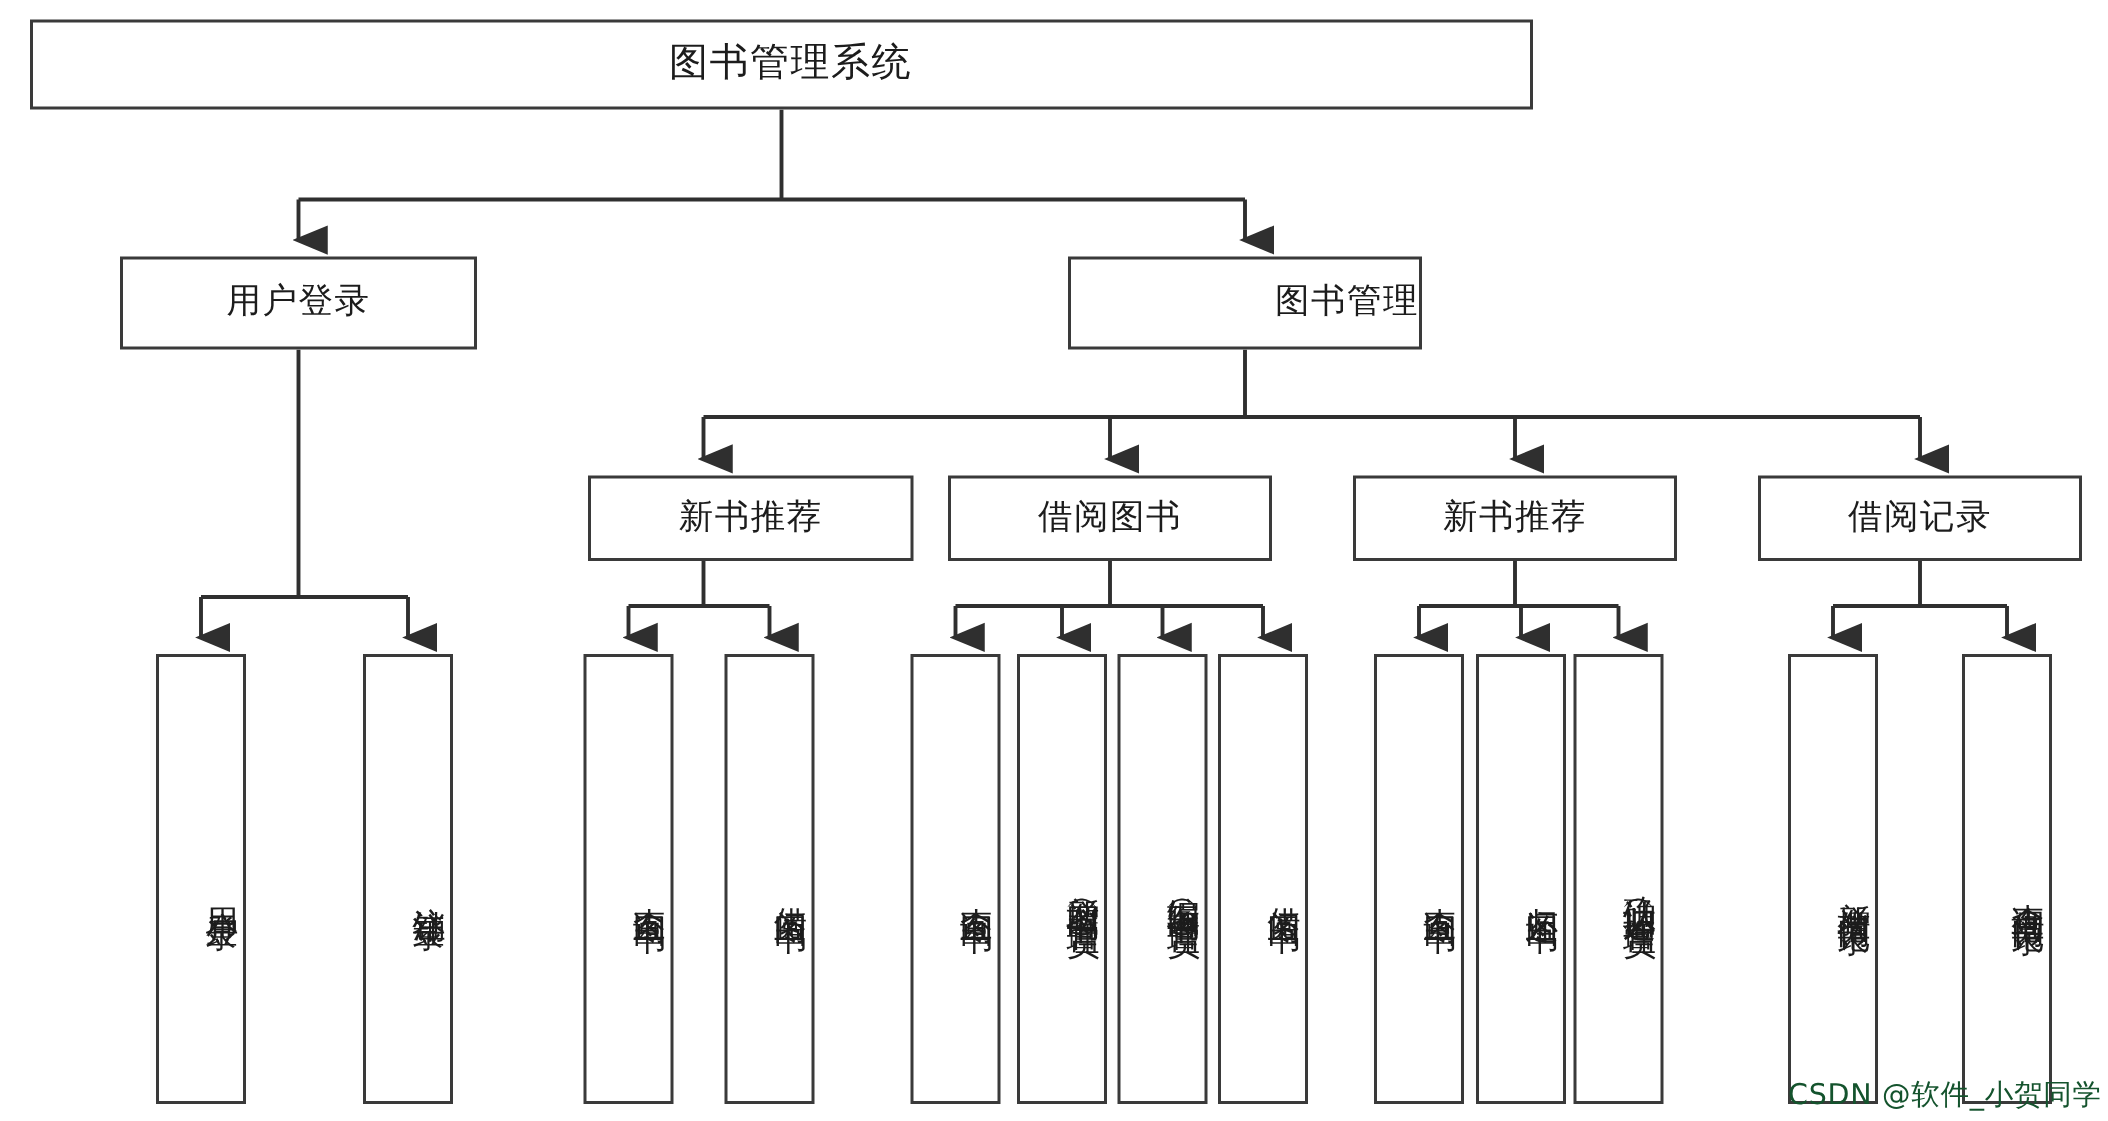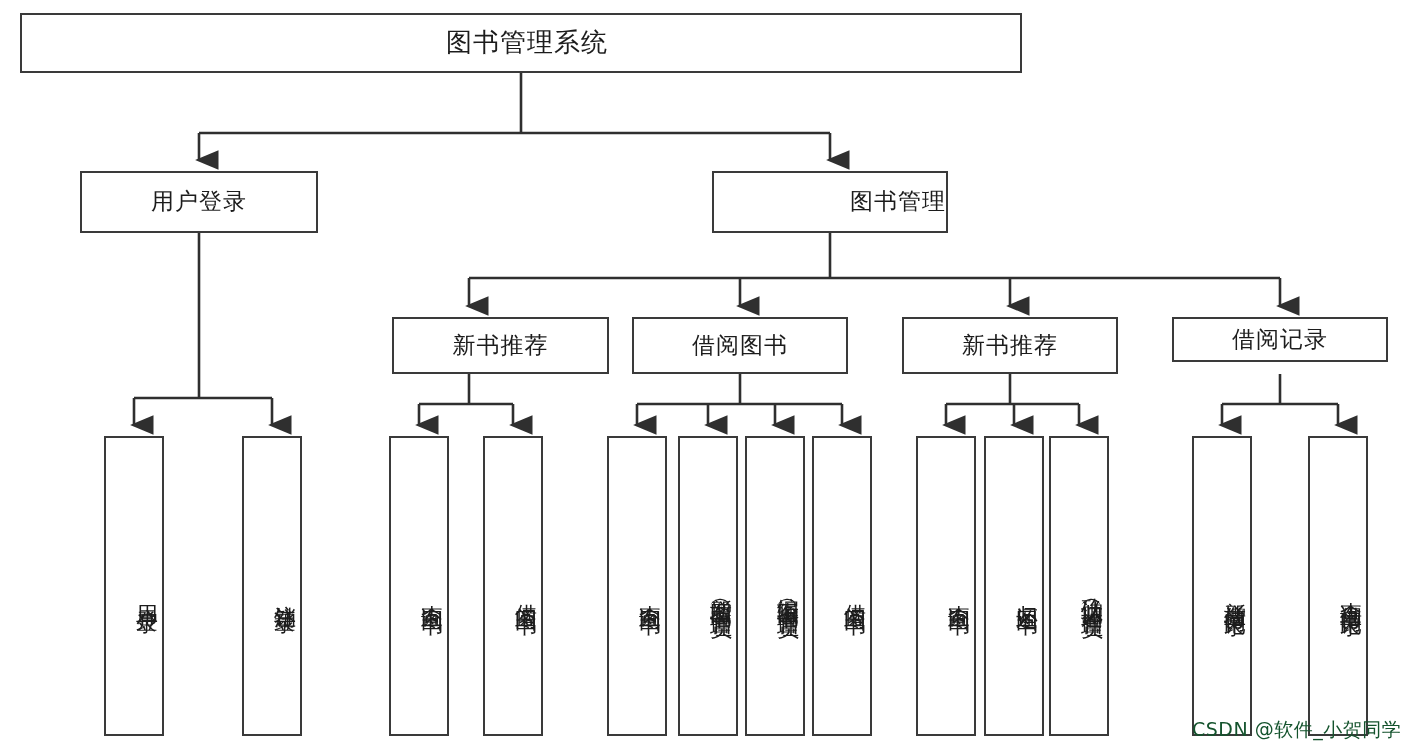--- a/index.html
+++ b/index.html
@@ -130,21 +130,21 @@
 
   <div class="node horiz" style="left:361px; top:317px; width:217px; height:57px;margin-left:31px;">
     <span>新书推荐</span>
   </div>
   <div class="node horiz" style="left:632px; top:317px; width:216px; height:57px;">
     <span>借阅图书</span>
   </div>
   <div class="node horiz" style="left:902px; top:317px; width:216px; height:57px;">
     <span>新书推荐</span>
   </div>
-  <div class="node horiz" style="left:1172px; top:317px; width:216px; height:45px;">
+  <div class="node horiz" style="left:1172px; top:317px; width:216px; height:57px;">
     <span>借阅记录</span>
   </div>
 
   <div class="node vert" style="left:104px; top:436px; width:60px; height:300px;">
     <span>用户登录</span>
   </div>
   <div class="node vert" style="left:242px; top:436px; width:60px; height:300px;">
     <span>注销登录</span>
   </div>
   <div class="node vert" style="left:389px; top:436px; width:60px; height:300px;">

